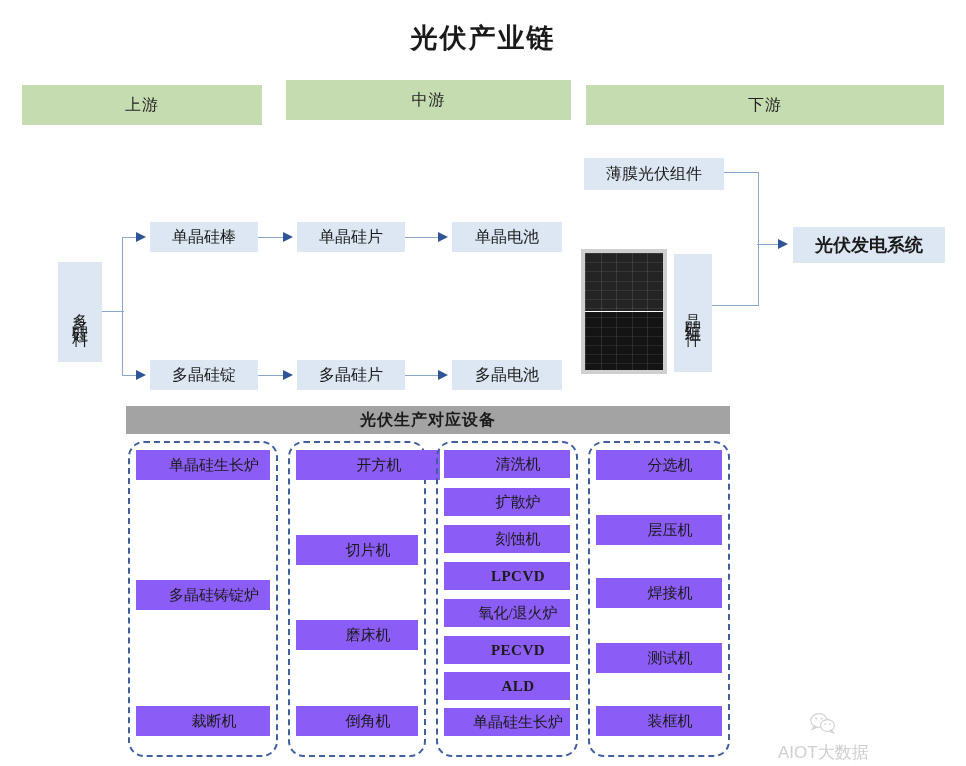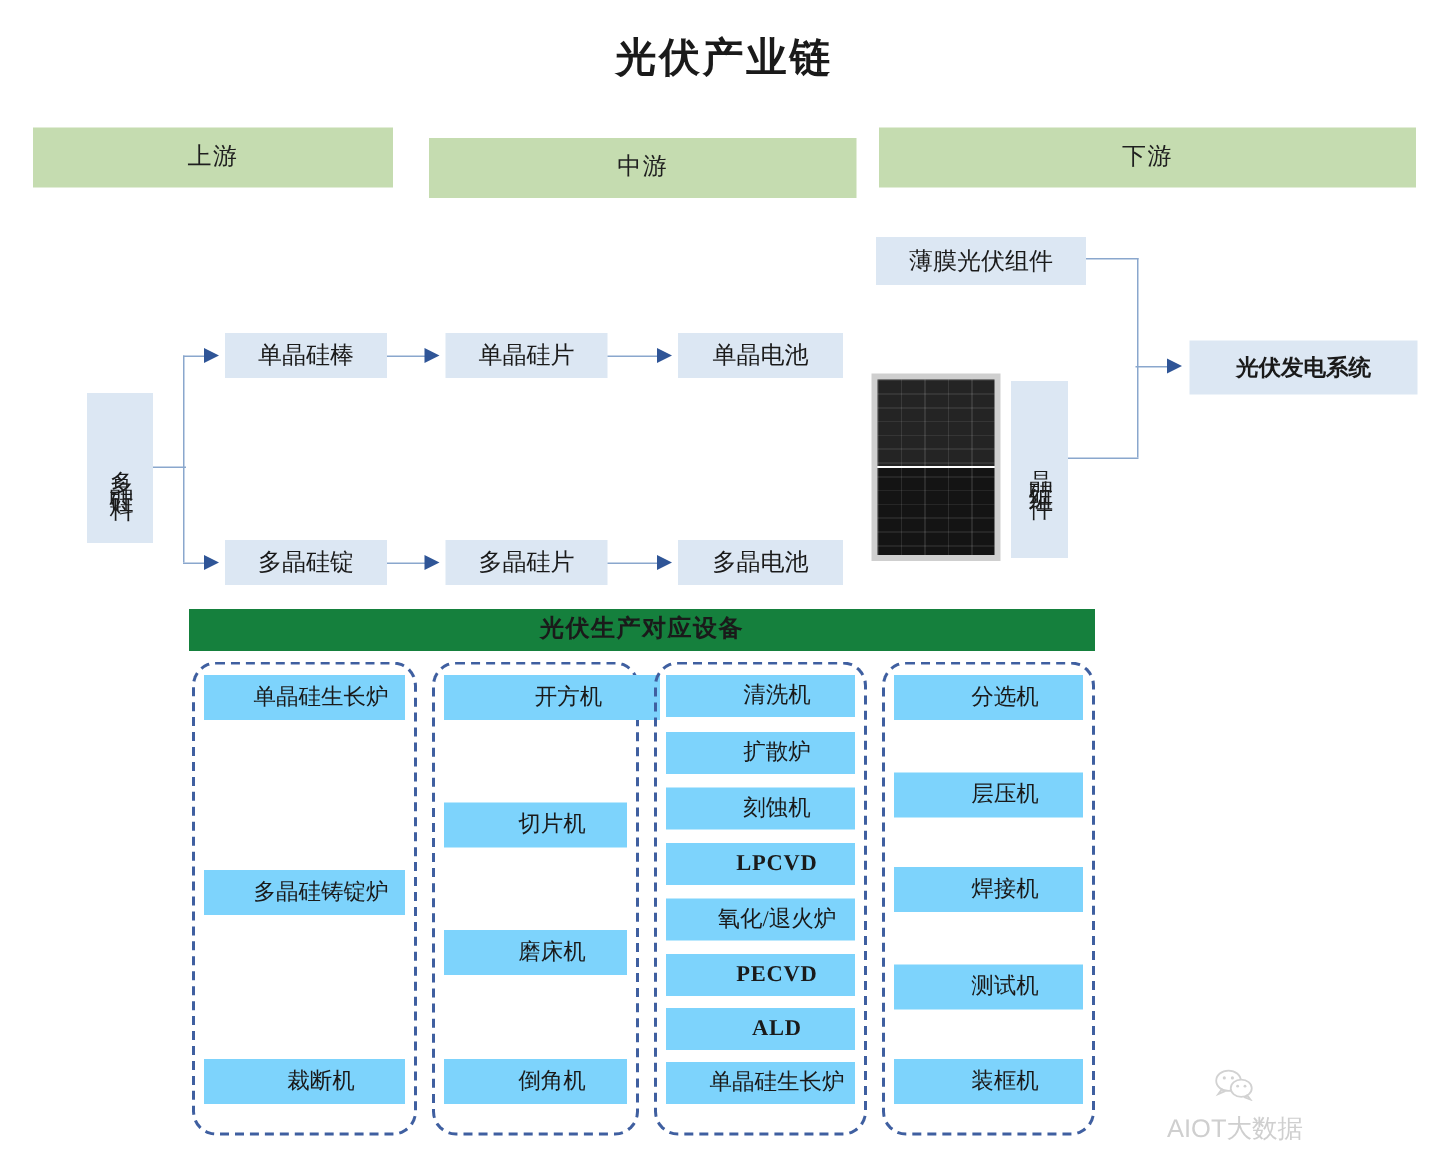--- a/index.html
+++ b/index.html
@@ -50,21 +50,21 @@
     display: flex;
     align-items: center;
     justify-content: center;
   }
   .flow-box.vert {
     writing-mode: vertical-rl;
     text-orientation: upright;
     letter-spacing: 6px;
     line-height: 1;
   }
-  .flow-box.emph { font-weight: bold; font-size: 15px; }
+  .flow-box.emph { font-weight: bold; font-size: 18px; }
 
   
   .ln { background: #8aa7cd; position: absolute; }
   .ln.h { height: 1.4px; }
   .ln.v { width: 1.4px; }
   .arrowhead {
     position: absolute;
     width: 0; height: 0;
     border-top: 5.5px solid transparent;
     border-bottom: 5.5px solid transparent;
@@ -81,35 +81,35 @@
     background:
       repeating-linear-gradient(to right,
         rgba(255,255,255,0.10) 0 1px, rgba(0,0,0,0) 1px 15.6px),
       repeating-linear-gradient(to bottom,
         rgba(255,255,255,0.08) 0 1px, rgba(0,0,0,0) 1px 9.2px),
       linear-gradient(to bottom, #242424 0 49.4%, #ffffff 49.4% 50.6%, #141414 50.6% 100%);
   }
 
   
   #equip-bar {
-    background: #15803d;
+    background: #a3a3a3;
     height: 28px;
     line-height: 28px;
     text-align: center;
     font-weight: bold;
     font-size: 16px;
     color: #1a1a1a;
     letter-spacing: 1px;
   }
   .equip-group {
     border: 2px dashed #3f5fa0;
     border-radius: 16px;
   }
   .equip-box {
-    background: #7dd3fc;
+    background: #8b5cf6;
     text-align: right;
     font-size: 15px;
     color: #1a1a1a;
     display: flex;
     align-items: center;
     justify-content: center;
     line-height: 1;
     padding-left: 22px;
   }
   .equip-box.latin { font-weight: bold; letter-spacing: 0.5px; }
@@ -126,21 +126,21 @@
   #watermark svg { display: block; }
 </style>
 </head>
 <body>
 
 <div id="canvas">
 
   <div class="abs" id="page-title">光伏产业链</div>
 
   <div class="abs stage-bar" id="stage-0" style="left: 22px; top: 85px; width: 240px;">上游</div>
-  <div class="abs stage-bar" id="stage-1" style="left: 286px; top: 92px; width: 285px;">中游</div>
+  <div class="abs stage-bar" id="stage-1" style="left: 286px; top: 80px; width: 285px;">中游</div>
   <div class="abs stage-bar" id="stage-2" style="left: 586px; top: 85px; width: 358px;">下游</div>
 
   <div class="abs flow-box vert" id="flow-source" style="left: 58px; top: 262px; width: 44px; height: 100px;">多晶硅料</div>
 
   <div class="abs flow-box" id="mono-0" style="left: 150px; top: 222px; width: 108px; height: 30px;">单晶硅棒</div>
   <div class="abs flow-box" id="mono-1" style="left: 297px; top: 222px; width: 108px; height: 30px;">单晶硅片</div>
   <div class="abs flow-box" id="mono-2" style="left: 452px; top: 222px; width: 110px; height: 30px;">单晶电池</div>
 
   <div class="abs flow-box" id="poly-0" style="left: 150px; top: 360px; width: 108px; height: 30px;">多晶硅锭</div>
   <div class="abs flow-box" id="poly-1" style="left: 297px; top: 360px; width: 108px; height: 30px;">多晶硅片</div>

